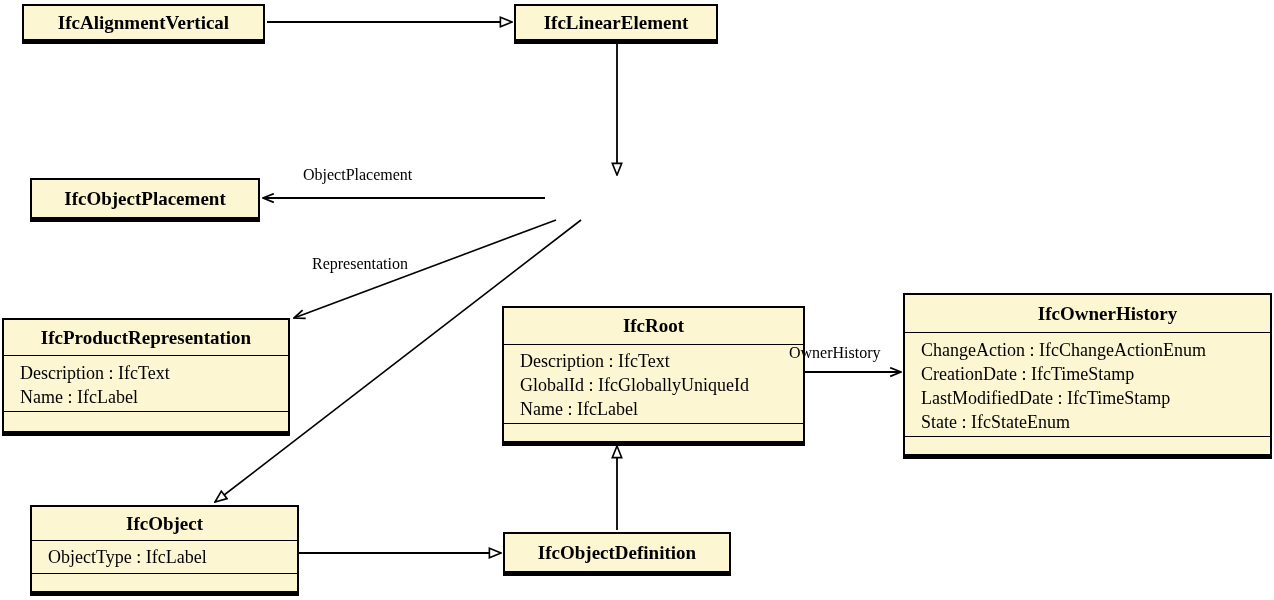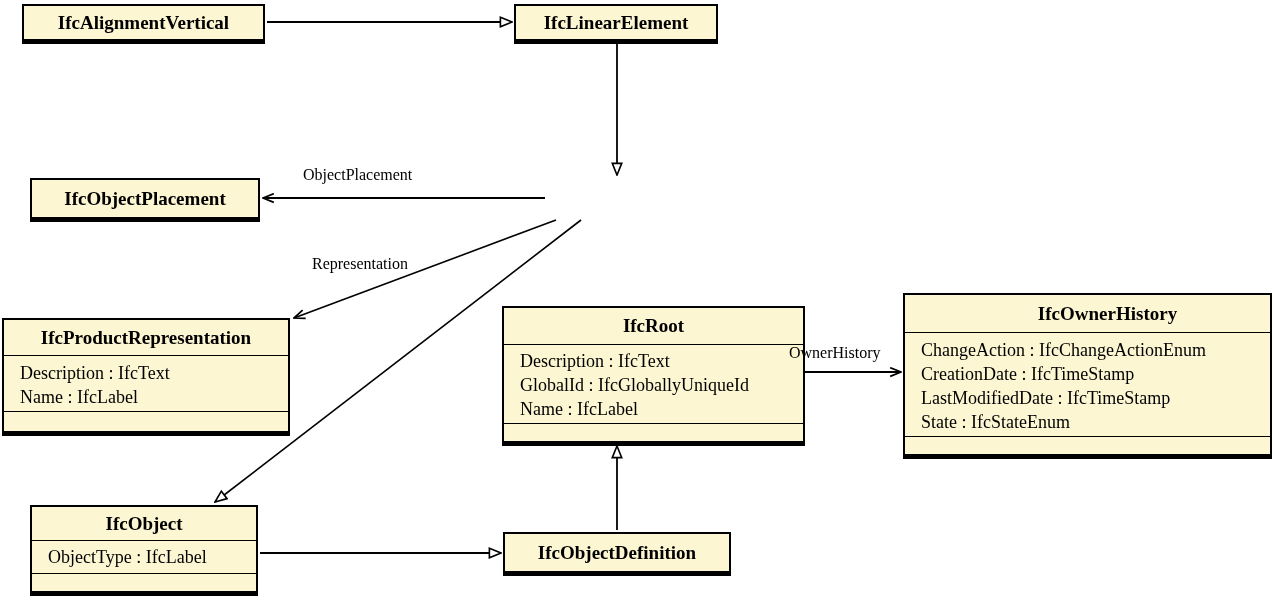--- a/index.html
+++ b/index.html
@@ -45,21 +45,21 @@
     white-space:nowrap;
   }
   
   #cls-alignmentvertical{left:22px;top:4px;width:243px;height:37px;}
   #cls-linearelement{left:514px;top:4px;width:204px;height:37px;}
   #cls-objectplacement{left:30px;top:178px;width:230px;height:41px;}
   #cls-product{left:547px;top:177px;width:144px;height:43px;}
   #cls-productrepresentation{left:2px;top:318px;width:288px;height:115px;}
   #cls-root{left:481px;top:306px;width:303px;height:137px;margin-left:21px;}
   #cls-ownerhistory{left:903px;top:293px;width:369px;height:163px;}
-  #cls-object{left:30px;top:505px;width:228px;height:88px;}
+  #cls-object{left:30px;top:505px;width:269px;height:88px;}
   #cls-objectdefinition{left:503px;top:532px;width:228px;height:41px;}
   #cls-productrepresentation .cls-title{height:35px;}
   #cls-productrepresentation .cls-empty{height:20px;}
   #cls-root .cls-title{height:36px;}
   #cls-root .cls-empty{height:18px;}
   #cls-root .cls-attrs{padding-top:4px;}
   #cls-ownerhistory .cls-title{height:37px;padding-left:40px;}
   #cls-ownerhistory .cls-empty{height:18px;}
   #cls-ownerhistory .cls-attrs{}
   #cls-object .cls-title{height:33px;}

